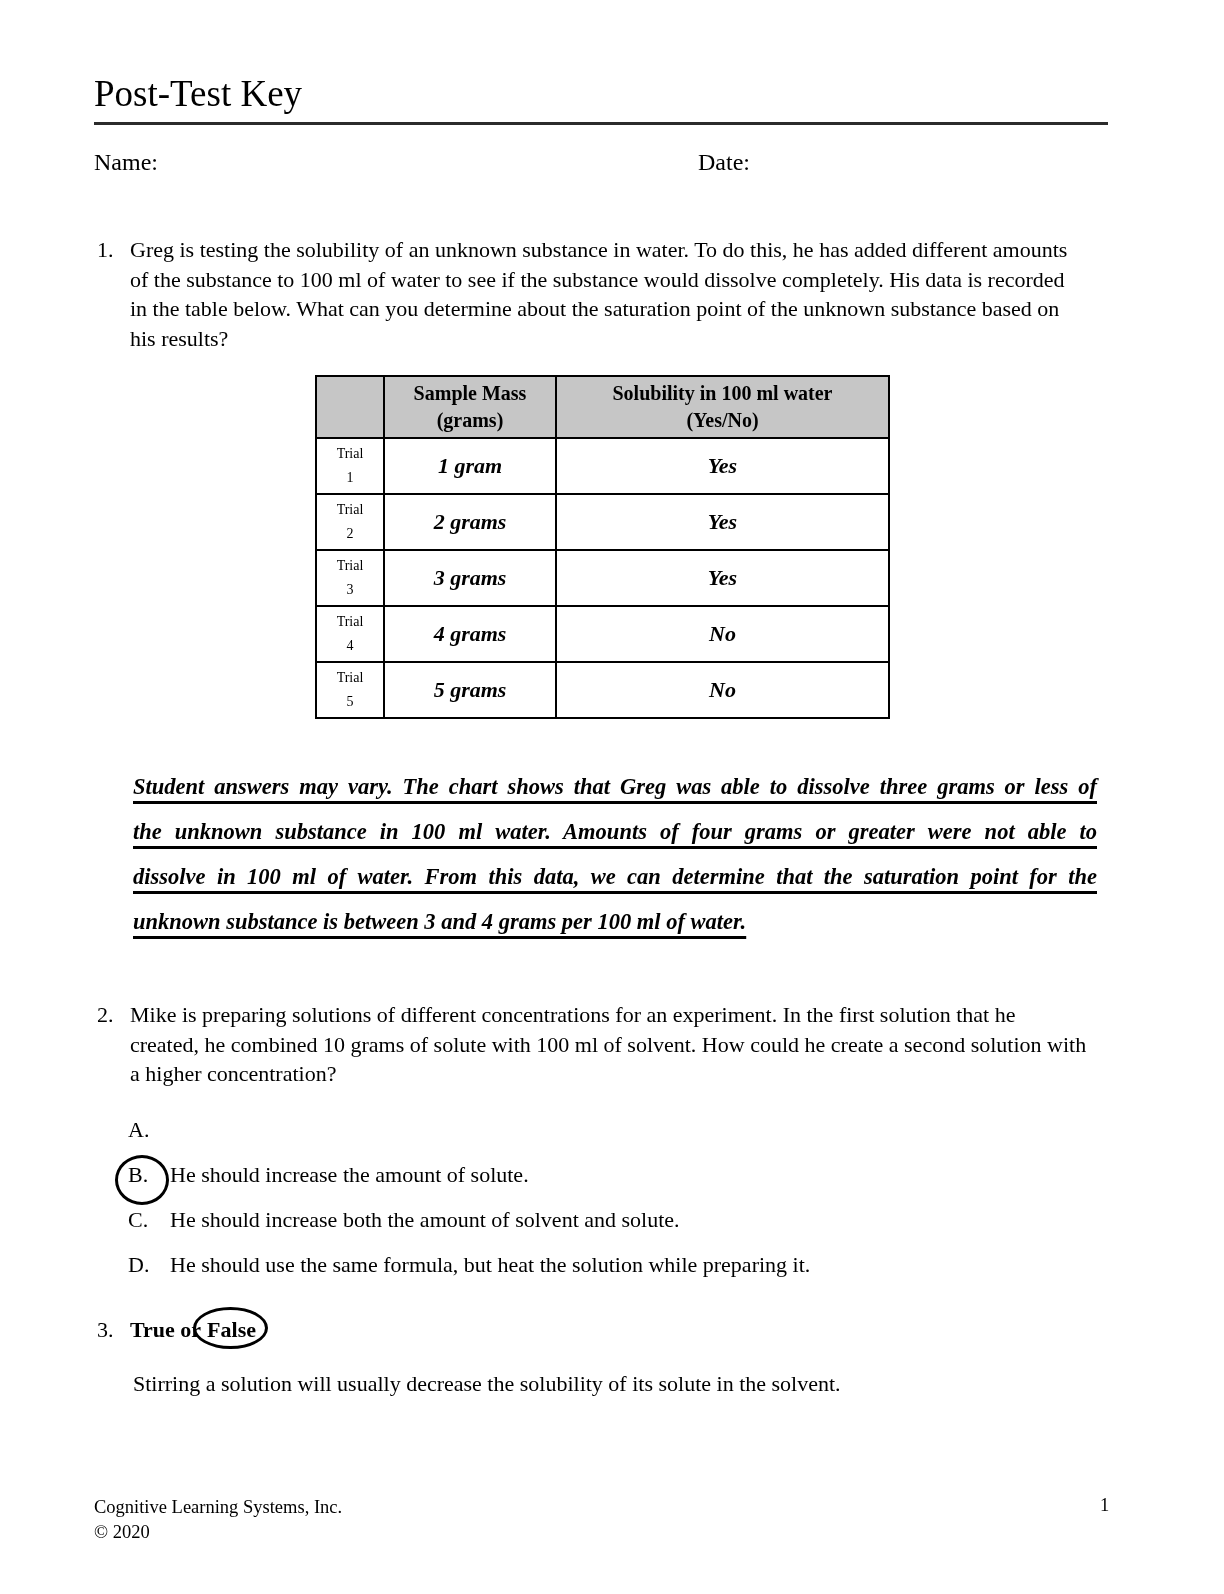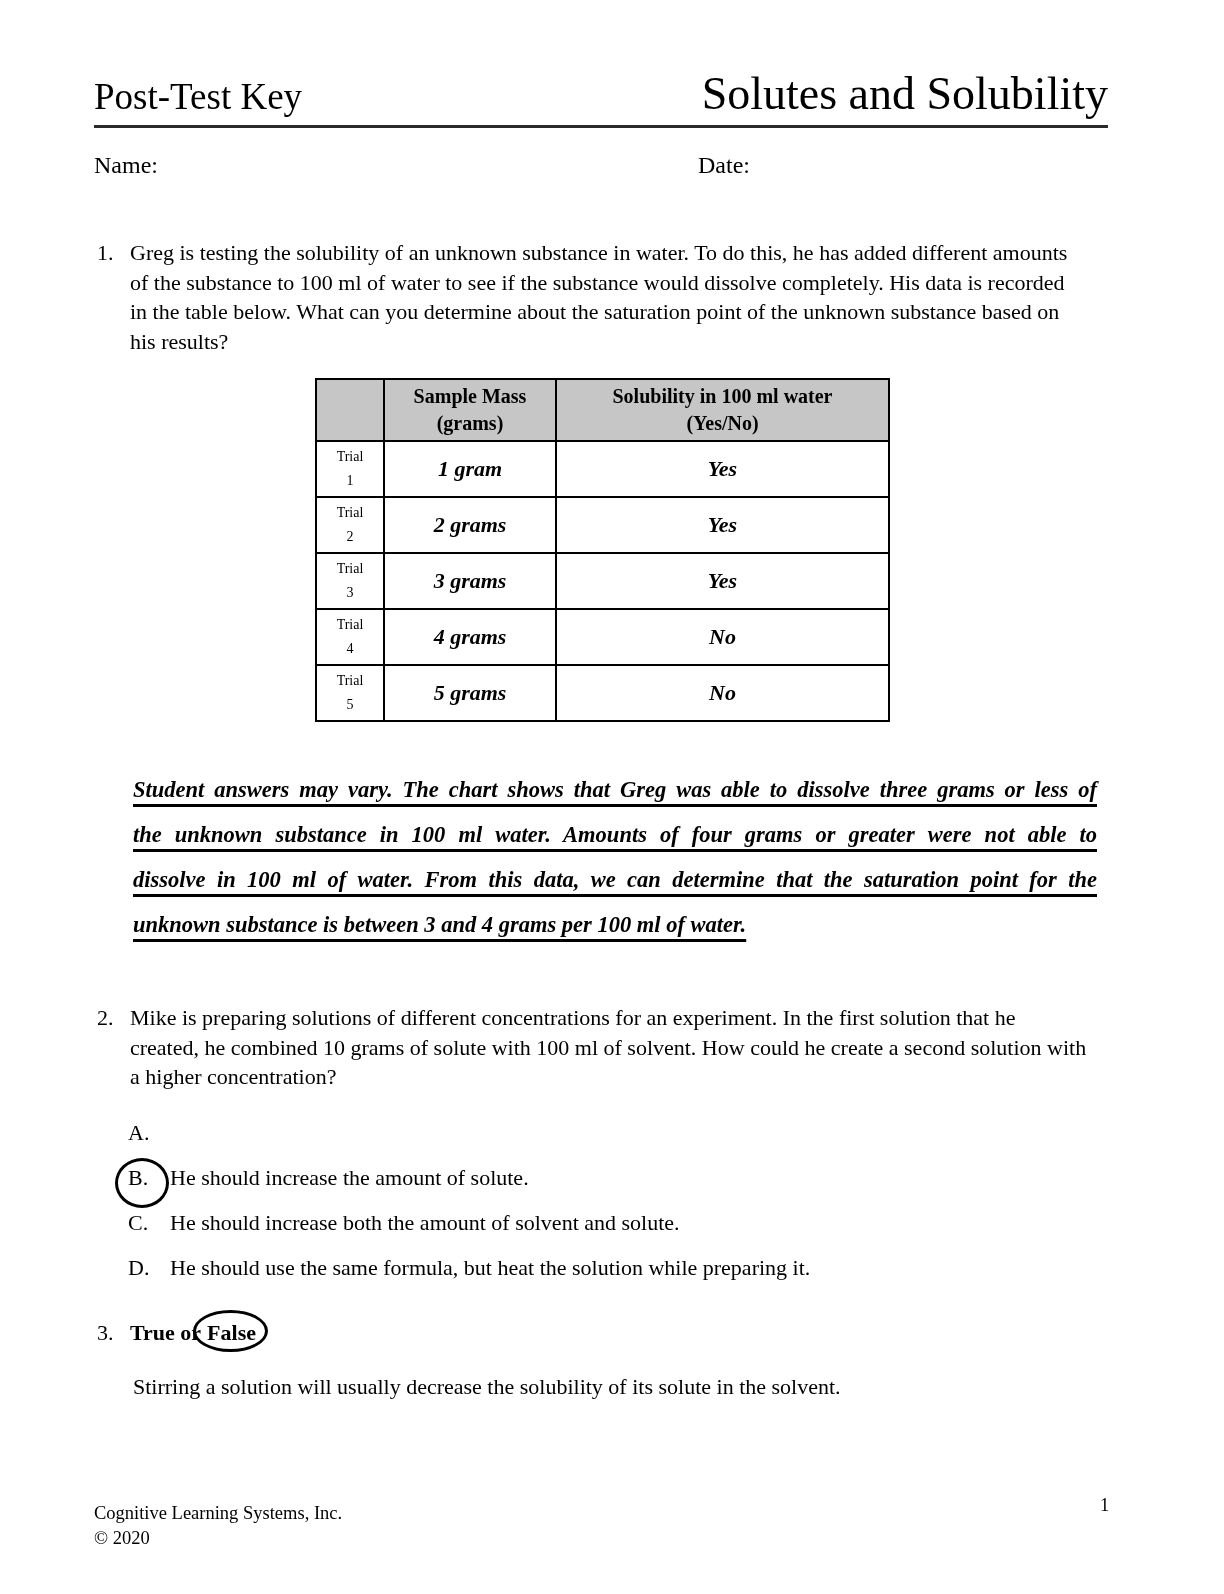--- a/index.html
+++ b/index.html
@@ -59,31 +59,30 @@
   
   .q3 { margin-top:26px; display:flex; font-size:22px; line-height:34px; }
   .q3-label { font-weight:bold; }
   .circled-word { position:relative; font-weight:bold; margin-left:6px; }
   .circled-word::after {
     content:""; position:absolute; left:-14px; right:-12px; top:-6px; bottom:-2px;
     border:3.5px solid #000; border-radius:50%;
   }
   .statement { margin:24px 0 0 39px; font-size:22px; }
   
-  .footer { position:absolute; left:94px; top:1495px; font-size:18.5px; line-height:25px;margin-top:6px; }
+  .footer { position:absolute; left:94px; top:1495px; font-size:18.5px; line-height:25px; }
   .page-number { position:absolute; left:1100px; top:1495px; font-size:18.5px; }
 </style>
 </head>
 <body>
 
 <div class="page">
 
   <div class="header">
     <div class="title-left">Post-Test Key</div>
-    <div class="title-right">Solutes and Solubility</div>
   </div>
 
   <div class="name-date">
     <span>Name:</span>
     <span class="date-label">Date:</span>
   </div>
 
   <div class="question q1">
     <div class="qnum">1.</div>
     <div class="qtext">Greg is testing the solubility of an unknown substance in water.  To do this, he has added different amounts of the substance to 100 ml of water to see if the substance would dissolve completely.  His data is recorded in the table below.  What can you determine about the saturation point of the unknown substance based on his results?</div>

